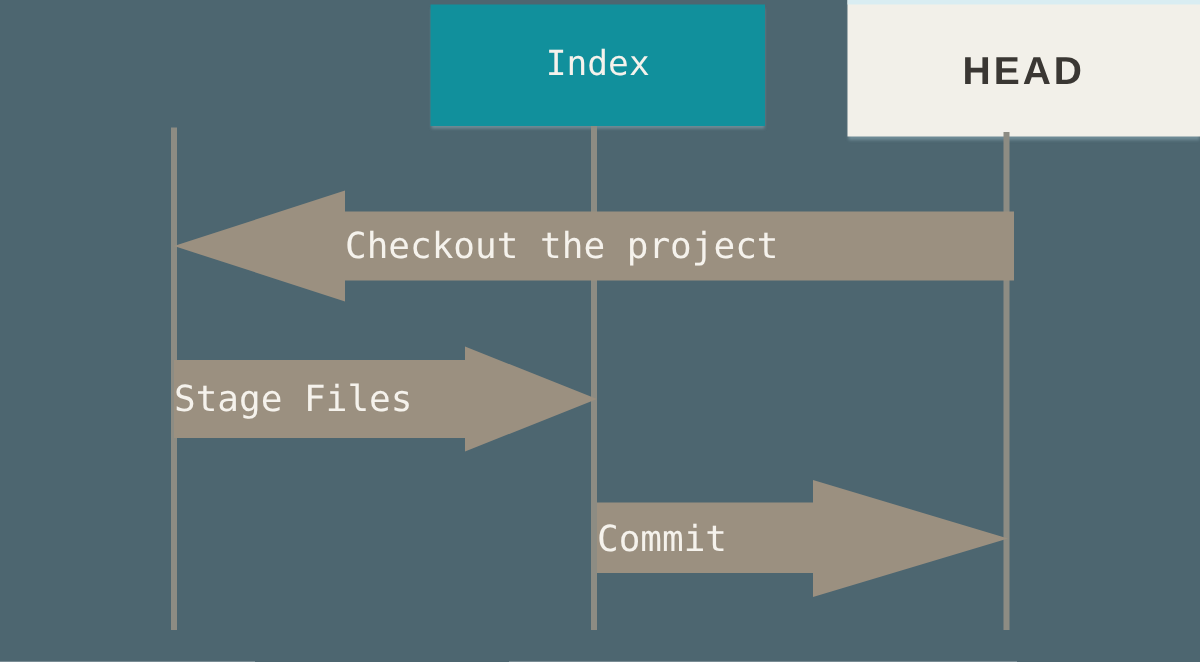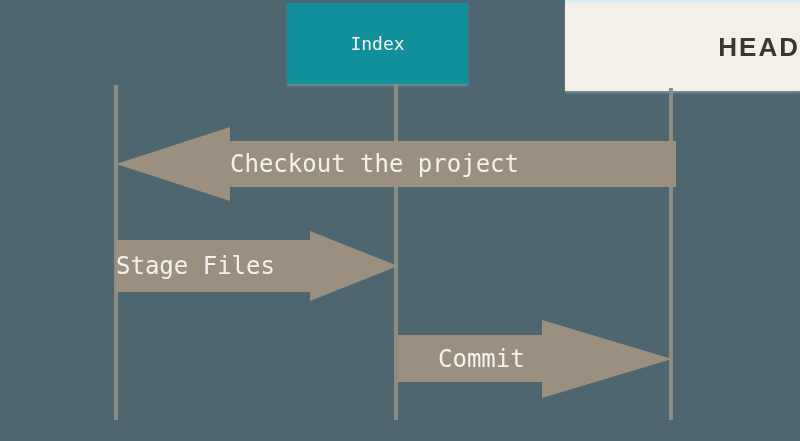--- a/index.html
+++ b/index.html
@@ -25,36 +25,35 @@
     white-space: pre-line;
     line-height: 1.32;
   }
   .box-working {
     left: 3px; top: 3px; width: 225px; height: 82px;
     background: var(--box-working, #E8432A);
     color: var(--box-label-text, #F5F2EC);
     font-size: 23px;
   }
   .box-index {
-    left: 287px; top: 3px; width: 181px; height: 81px;
+    left: 287px; top: 3px; width: 223px; height: 81px;
     background: var(--box-index, #11909C);
     color: var(--box-label-text, #F5F2EC);
-    font-size: 18px;
+    font-size: 23px;
   }
   .box-head {
     left: 565px; top: 0px; width: 235px; height: 88px;
     background: var(--box-head, #F2F0E9);
     border-top: 3px solid var(--box-head-top-edge, #D9EDF2);
     color: var(--head-text, #3A3733);
     font-family: "Liberation Sans", sans-serif;
     font-size: 26px;
     font-weight: 600;
     letter-spacing: 2px;
     box-shadow: 0 2px 2px rgba(180, 215, 225, 0.35);
-    justify-content: flex-end;
   }
 
   
   .lifeline {
     position: absolute;
     width: 4px;
     background: var(--lifeline, #8D8C83);
   }
   .lifeline-working { left: 114px; top: 85px; height: 335px; }
   .lifeline-index   { left: 394px; top: 84px; height: 336px; }
@@ -71,21 +70,21 @@
   
   .arrow-label {
     position: absolute;
     color: var(--arrow-label-text, #F5F2EC);
     font-size: 24px;
     text-align: left;
     line-height: 1;
   }
   .label-checkout { left: 230px; top: 152px; width: 448px; }
   .label-stage    { left: 116px; top: 254px; width: 196px; }
-  .label-commit   { left: 398px; top: 347px; width: 160px; margin-left: 40px; }
+  .label-commit   { left: 398px; top: 347px; width: 160px; }
 </style>
 </head>
 <body>
 
 <div class="canvas">
 
   <div class="col-box box-index">
     <span class="label">Index</span>
   </div>
   <div class="col-box box-head">

